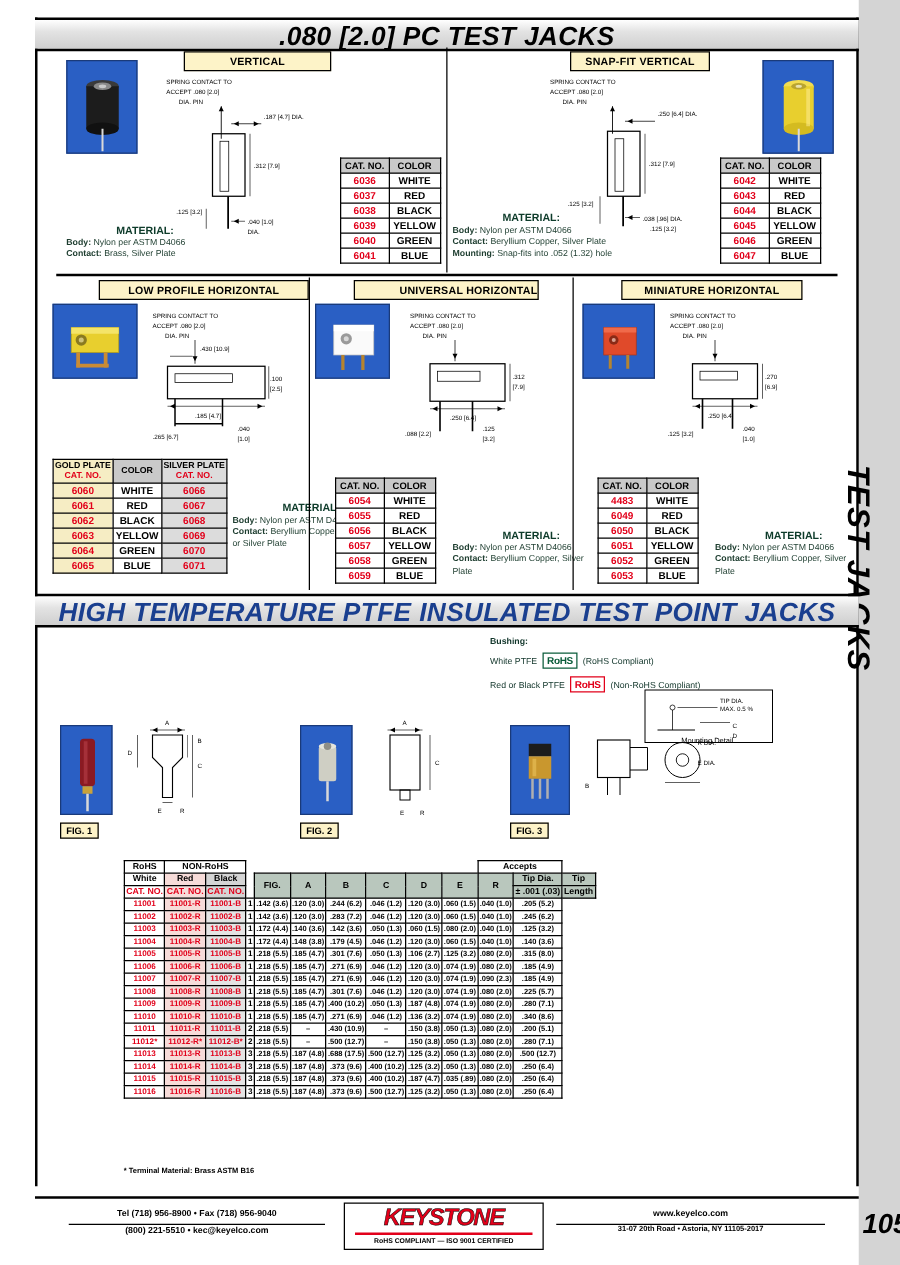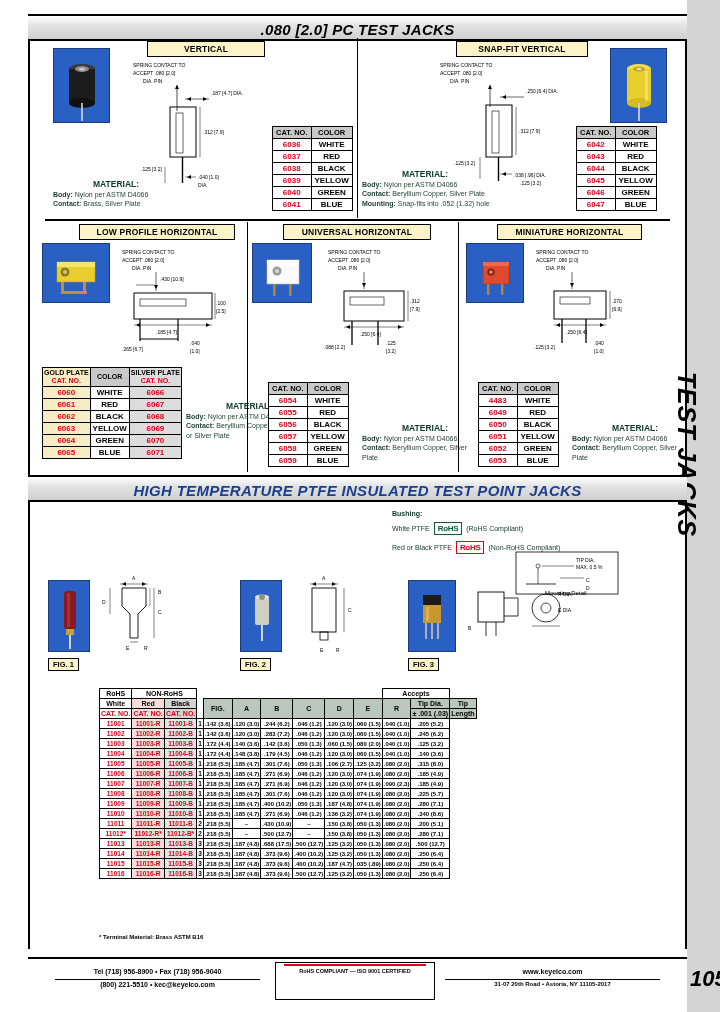--- a/index.html
+++ b/index.html
@@ -23,21 +23,21 @@
   }
 
   
   .banner {
     position:absolute; left:28px; width:659px; height:27px;
     background:linear-gradient(to bottom,#fff 0%,#e3e3e3 40%,#cfcfcf 100%);
     border-top:2px solid #000; border-bottom:2px solid #000;
   }
   .banner .btxt {
     text-align:center; font-weight:bold; font-style:italic;
-    font-size:15px; line-height:27px; letter-spacing:0.3px;
+    font-size:21px; line-height:27px; letter-spacing:0.3px;
   }
   .banner.blue .btxt { color:#1a3f8f; }
 
   .outer-frame {
     position:absolute; left:28px; top:14px; width:659px; height:935px;
     border:2px solid #000; border-top:none; border-bottom:none;
   }
 
   
   .ylabel {
@@ -224,21 +224,21 @@
   </table>
 
   <div class="material" style="left:53px; top:180px; width:120px;">
     <div class="mh">MATERIAL:</div>
     <div>
         <div><b>Body:</b> Nylon per ASTM D4066</div>
         <div><b>Contact:</b> Brass, Silver Plate</div>
       </div>
   </div>
 
-  <div class="ylabel" style="left:456px; top:41px; width:132px;">SNAP-FIT VERTICAL</div>
+  <div class="ylabel" style="left:456px; top:41px; width:112px;">SNAP-FIT VERTICAL</div>
 
   <div class="photobox" style="left:610px; top:48px; width:57px; height:75px;">
     <svg width="57" height="75" viewBox="0 0 57 75">
       <ellipse cx="28" cy="20" rx="12" ry="5" fill="#f2dc50"></ellipse>
       <rect x="16" y="20" width="24" height="34" fill="#e8cf2e"></rect>
       <ellipse cx="28" cy="54" rx="12" ry="5" fill="#d4bb20"></ellipse>
       <ellipse cx="28" cy="20" rx="6" ry="2.6" fill="#b9a430"></ellipse>
       <ellipse cx="28" cy="20" rx="2.5" ry="1.2" fill="#e9e2b0"></ellipse>
       <rect x="34" y="22" width="3" height="30" fill="#fff09a" opacity="0.5"></rect>
       <rect x="27.2" y="54" width="1.6" height="18" fill="#d9d9d9"></rect>
@@ -309,21 +309,21 @@
     <div>
         <div><b>Body:</b> Nylon per ASTM D4066</div>
         <div><b>Contact:</b> Beryllium Copper, Silver Plate</div>
         <div><b>Mounting:</b> Snap-fits into .052 (1.32) hole</div>
       </div>
   </div>
 
   <div class="hr-thin" style="left:45px; top:219px; width:625px; height:2px;"></div>
   <div class="divider-v" style="left:357px; top:38px; height:180px;"></div>
 
-  <div class="ylabel" style="left:79px; top:224px; width:156px;">LOW PROFILE HORIZONTAL</div>
+  <div class="ylabel" style="left:79px; top:224px; width:168px;">LOW PROFILE HORIZONTAL</div>
 
   <div class="photobox" style="left:42px; top:243px; width:68px; height:60px;">
     <svg width="68" height="60" viewBox="0 0 68 60">
       <rect x="14" y="18" width="38" height="20" fill="#e8cf2e" stroke="#b59d18" stroke-width="0.6"></rect>
       <rect x="14" y="18" width="38" height="5" fill="#f4e468"></rect>
       <circle cx="22" cy="28" r="4.5" fill="#8a7a20"></circle>
       <circle cx="22" cy="28" r="2" fill="#cfc27a"></circle>
       <rect x="18" y="38" width="3" height="12" fill="#c98b35"></rect>
       <rect x="40" y="38" width="3" height="12" fill="#c98b35"></rect>
       <rect x="18" y="47" width="26" height="3" fill="#c98b35"></rect>
@@ -406,21 +406,21 @@
   </table>
 
   <div class="material" style="left:186px; top:402px; width:105px;">
     <div class="mh">MATERIAL:</div>
     <div>
         <div><b>Body:</b> Nylon per ASTM D4066</div>
         <div><b>Contact:</b> Beryllium Copper, Gold or Silver Plate</div>
       </div>
   </div>
 
-  <div class="ylabel" style="left:283px; top:224px; width:148px;">UNIVERSAL HORIZONTAL</div>
+  <div class="ylabel" style="left:283px; top:224px; width:148px;text-align:right;">UNIVERSAL HORIZONTAL</div>
 
   <div class="photobox" style="left:252px; top:243px; width:60px; height:60px;">
     <svg width="60" height="60" viewBox="0 0 60 60">
       <rect x="14" y="16" width="32" height="24" fill="#fafafa" stroke="#c0c0c0" stroke-width="0.6"></rect>
       <rect x="14" y="16" width="32" height="5" fill="#fff"></rect>
       <circle cx="24" cy="27" r="4.5" fill="#9a9a9a"></circle>
       <circle cx="24" cy="27" r="2" fill="#d8d8d8"></circle>
       <rect x="20" y="40" width="2.6" height="12" fill="#b5842f"></rect>
       <rect x="36" y="40" width="2.6" height="12" fill="#b5842f"></rect>
     </svg>
@@ -953,20 +953,21 @@
 
   <div class="footnote">* Terminal Material: Brass ASTM B16</div>
 
   <div class="footer-rule" style="top:957px;"></div>
 
   <div class="foot-left" style="left:60px; top:968px; width:195px;">Tel (718) 956-8900  •  Fax (718) 956-9040</div>
   <div class="hr-thin" style="left:55px; top:979px; width:205px;"></div>
   <div class="foot-left" style="left:60px; top:981px; width:195px;">(800) 221-5510  •  kec@keyelco.com</div>
 
   <div class="keybox" style="left:275px; top:962px; width:160px; height:38px;">
+    <div class="keyname" style="margin-top:2px;">KEYSTONE</div>
     <div style="height:2px;background:#e2001a;margin:1px 8px 2px 8px;"></div>
     <div class="keysub">RoHS COMPLIANT  —  ISO 9001 CERTIFIED</div>
   </div>
 
   <div class="foot-left" style="left:450px; top:968px; width:205px;">www.keyelco.com</div>
   <div class="hr-thin" style="left:445px; top:979px; width:215px;"></div>
   <div class="foot-left" style="left:450px; top:981px; width:205px; font-size:6px;">31-07 20th Road • Astoria, NY 11105-2017</div>
 
   <div class="pagenum" style="left:690px; top:966px;">105</div>
 

